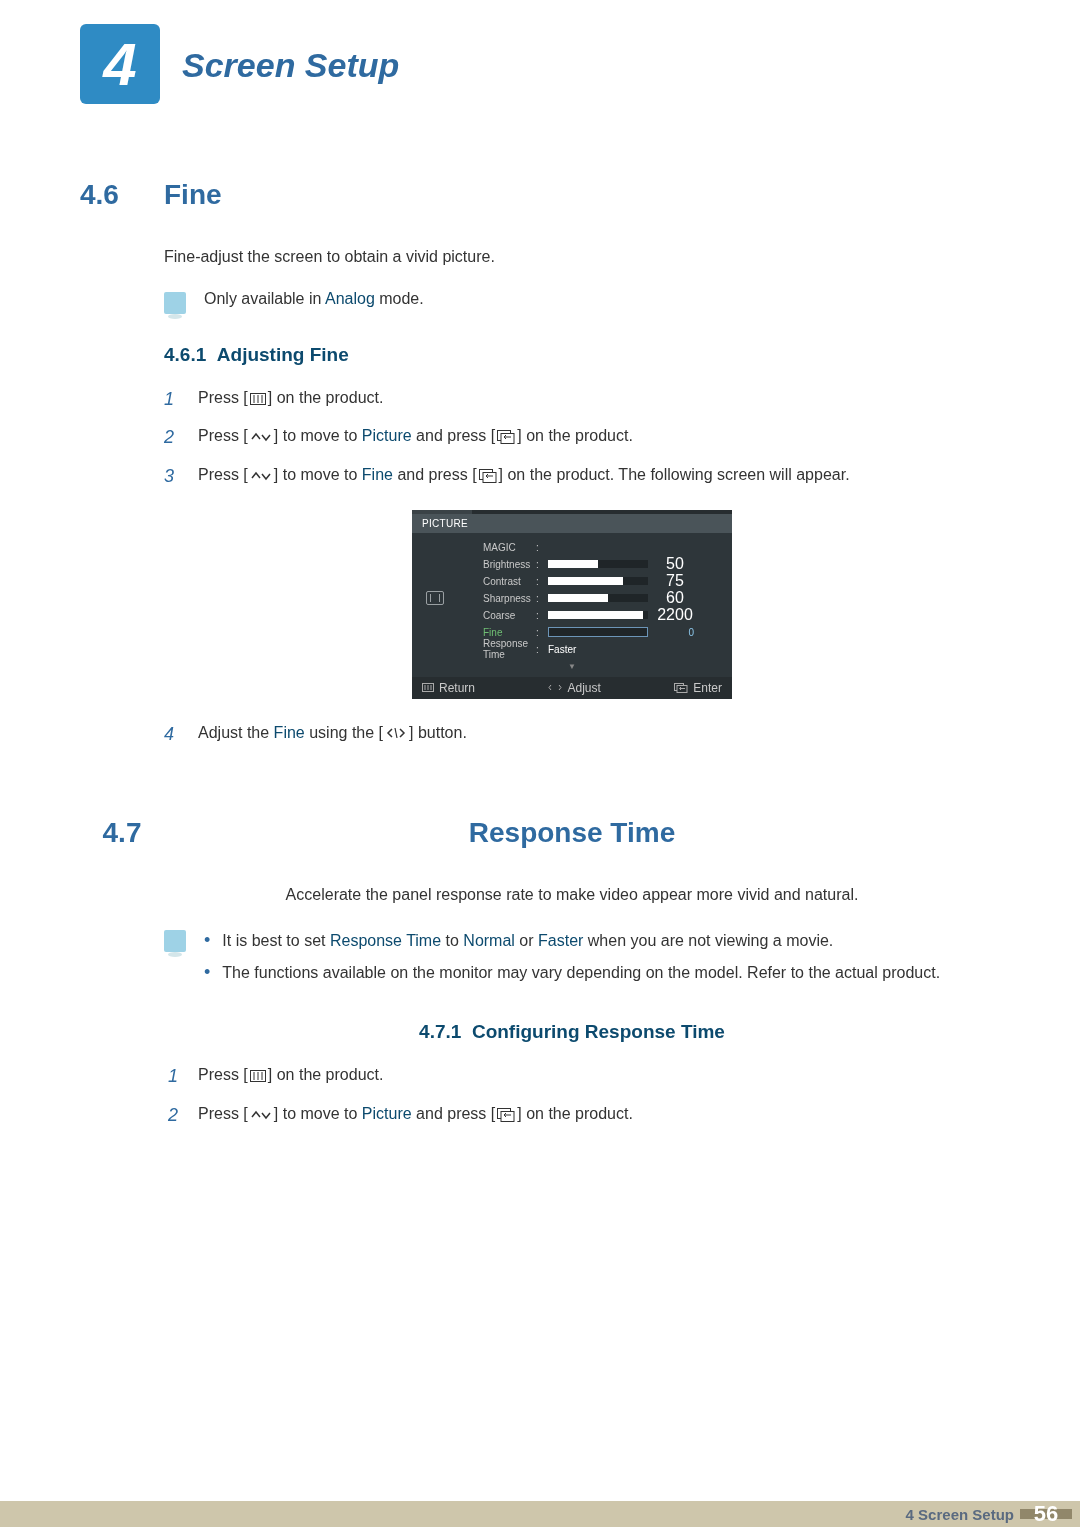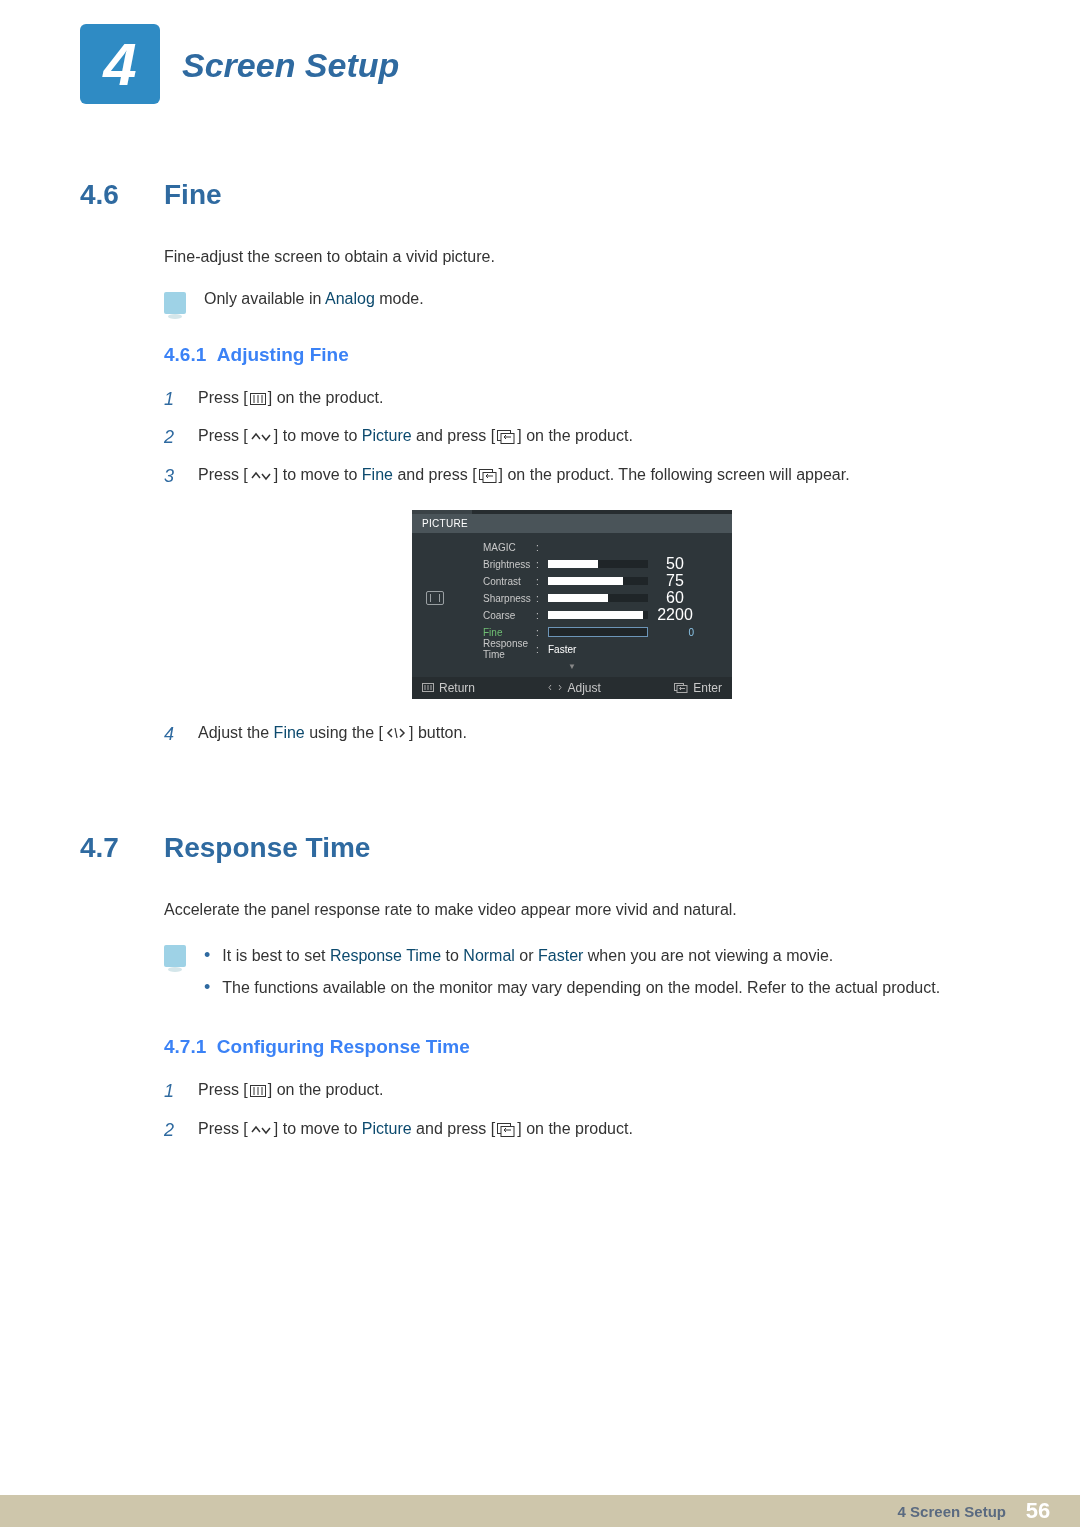--- a/index.html
+++ b/index.html
@@ -79,21 +79,21 @@
     margin-top: 2px;
   }
   .note-icon::after {
     content:"";
     position:absolute;
     bottom:-5px; left:4px;
     width:14px; height:5px;
     background:#d4e6ea; border-radius:50%;
   }
   .subsection-title {
-    color: #3b82f6;
+    color: #0c4a6e;
     font-size: 19px;
     font-weight: bold;
     margin: 30px 0 18px 0;
   }
   .steps { list-style: none; }
   .steps li {
     display: flex;
     gap: 16px;
     font-size: 16px;
     line-height: 1.7;
@@ -166,21 +166,21 @@
   .green { color:#6fbf73; }
   .osd-foot {
     display:flex; justify-content:space-between; background:#272d30;
     padding: 4px 10px; font-size:12px; margin-top:6px;
   }
   .osd-foot span { display:flex; align-items:center; gap:5px; }
   
   .footer {
     position:absolute; bottom: 0; left:0; right:0;
     display:flex; align-items:center; justify-content:flex-end;
-    background:#cec6ab; height:26px; padding:16px;
+    background:#cec6ab; height:26px; padding:8px;
   }
   .footer-text { color:#5a6a80; font-size:15px; margin-right:6px; font-weight:bold;}
   .page-num {
     background:#91876a; color:#ffffff; font-size:22px; font-weight:bold;
     width:52px; height:100%; display:flex; align-items:center; justify-content:center;
   }
 </style>
 </head>
 <body>
 
@@ -345,21 +345,21 @@
                   <path d="M7 2 L3 6 L7 10" fill="none" stroke="#333" stroke-width="1.5"></path>
                   <line x1="10" y1="1" x2="12" y2="11" stroke="#333" stroke-width="1.2"></line>
                   <path d="M15 2 L19 6 L15 10" fill="none" stroke="#333" stroke-width="1.5"></path>
                 </svg>
               </span><span>] button.</span></span>
         </li>
       </ol>
     </div>
   </div>
 
-  <div class="section" style="margin-top:75px;">
+  <div class="section" style="margin-top:60px;text-align:center;">
     <div class="section-num">4.7</div>
     <div class="section-body">
       <div class="section-title">Response Time</div>
       <p class="body-text">Accelerate the panel response rate to make video appear more vivid and natural.</p>
       <div class="note-row">
         <div class="note-icon"></div>
         <ul class="note-list" style="list-style:none;">
           <li>
               <span class="bullet">•</span>
               <span><span>It is best to set </span><span class="hl">Response Time</span><span> to </span><span class="hl">Normal</span><span> or </span><span class="hl">Faster</span><span> when you are not viewing a movie.</span></span>

